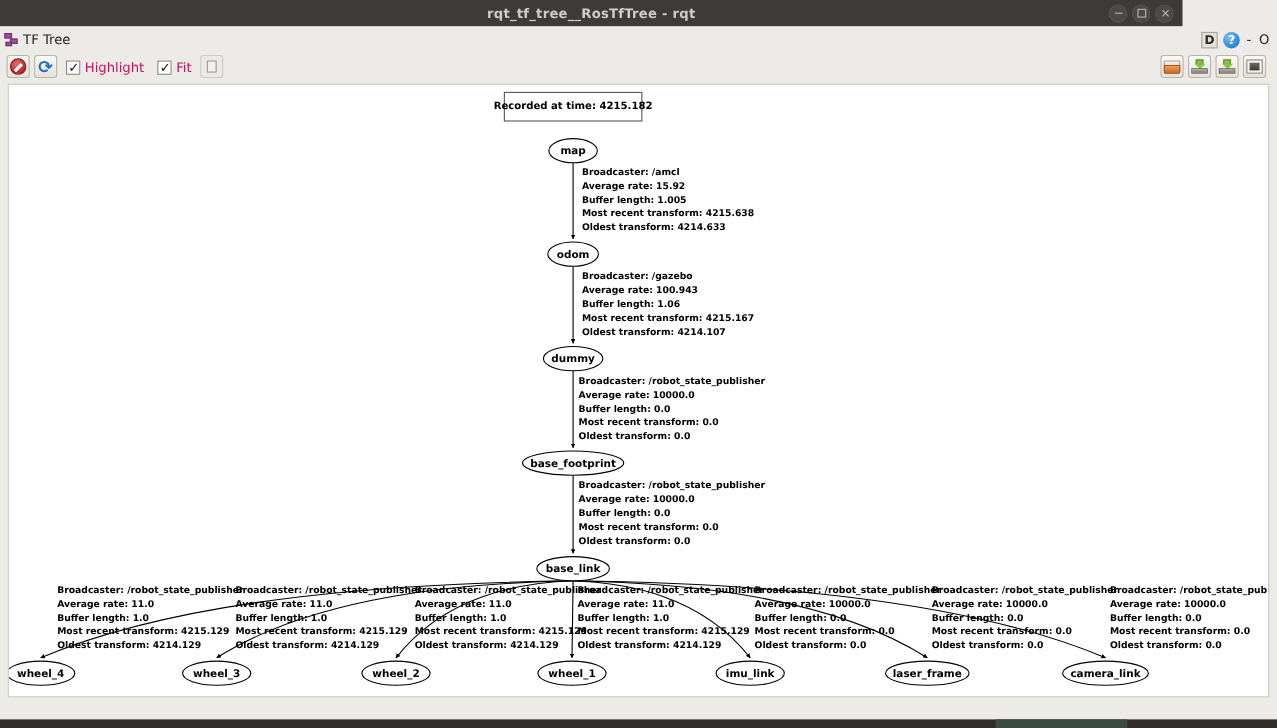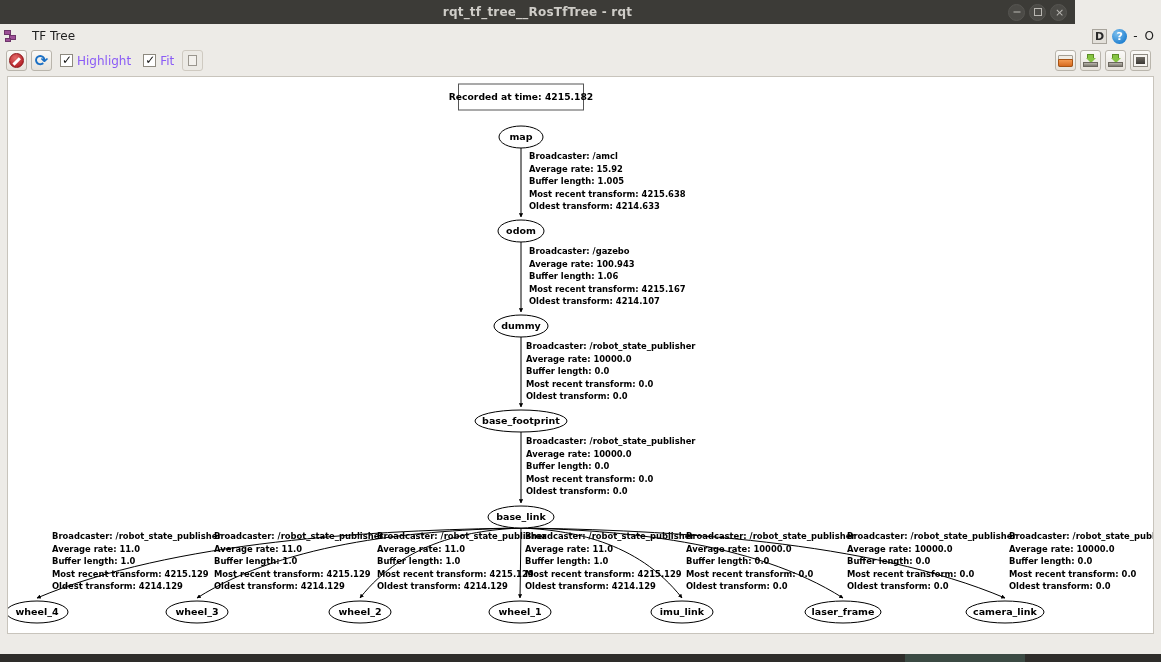--- a/index.html
+++ b/index.html
@@ -79,21 +79,21 @@
     position: absolute;
     left: 0; top: 24px;
     width: 1161px; height: 24px;
     background: #edebe7;
     display: flex;
     align-items: center;
   }
   .dock-title {
     display: flex;
     align-items: center;
-    gap: 14px;
+    gap: 3px;
     padding-left: 4px;
   }
   .dock-title-label {
     font-size: 12px;
     color: #1f1f1f;
   }
   .plugin-icon {
     width: 14px; height: 13px;
     position: relative;
     display: inline-block;
@@ -193,25 +193,25 @@
   }
   .icon-small-square {
     width: 9px; height: 11px;
     border: 1px solid #9a968e;
     background: #f3f1ed;
     box-sizing: border-box;
   }
 
   .cb-wrap {
     display: flex;
-    align-items: flex-start;
+    align-items: flex-end;
     gap: 4px;
     margin: 0 8px 0 4px;
     font-size: 12px;
-    color: #8b5cf6;
+    color: #be185d;
   }
   .cbox {
     width: 13px; height: 13px;
     border: 1px solid #8d897f;
     background: #ffffff;
     position: relative;
     box-sizing: border-box;
   }
   .cbox.checked::after {
     content: "\2713";

